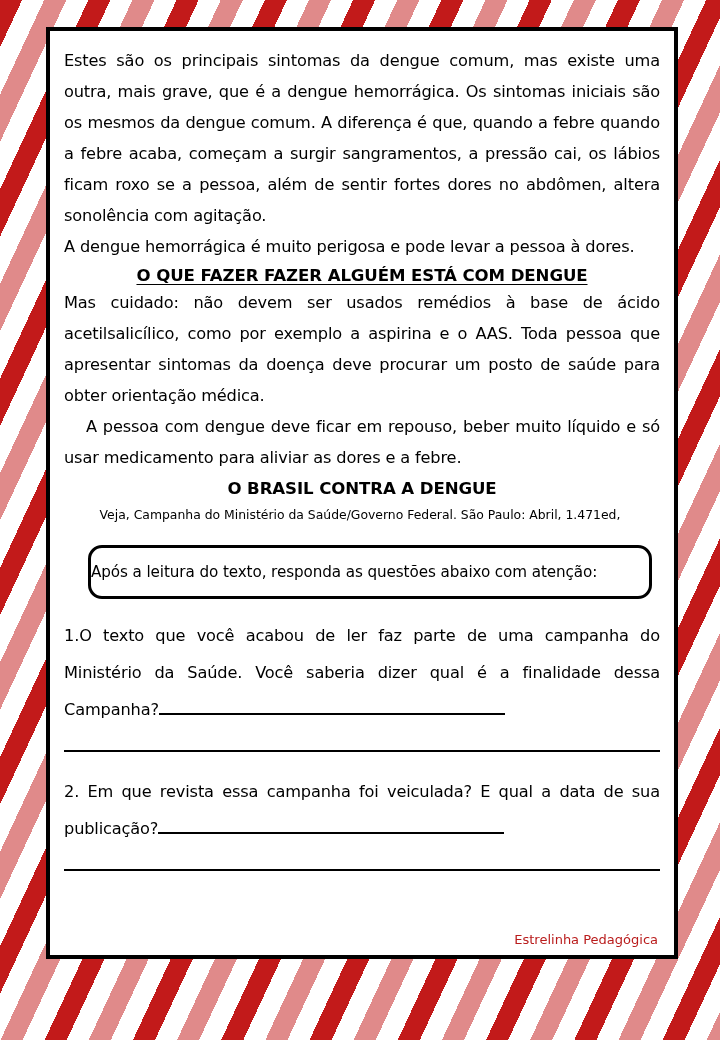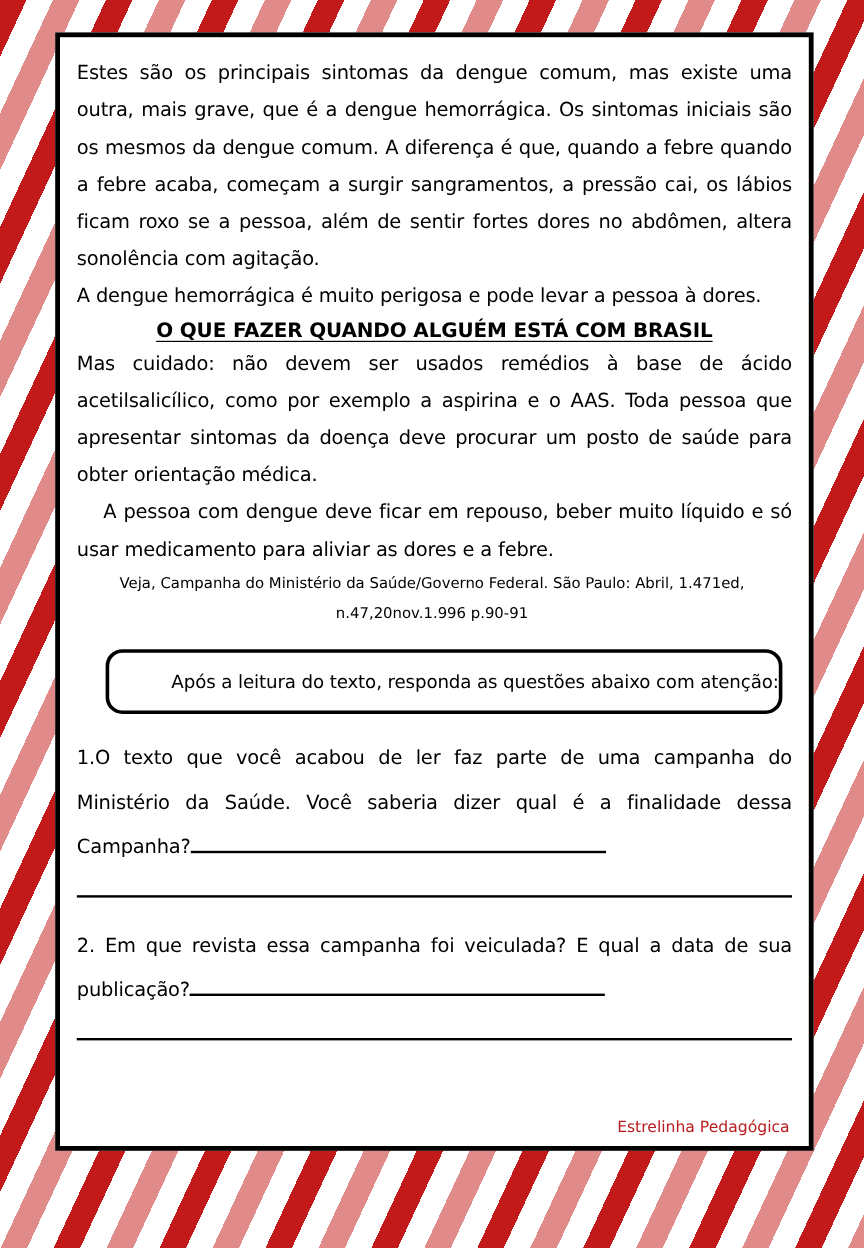--- a/index.html
+++ b/index.html
@@ -122,21 +122,21 @@
   }
 
   
   .instruction-box {
     margin: 18px 8px 18px 24px;
     border: 3.5px solid #000000;
     border-radius: 14px;
     height: 48px;
     display: flex;
     align-items: center;
-    justify-content: flex-end;
+    justify-content: flex-start;
     background: #fff;
   }
   .instruction-text {
     font-family: "DejaVu Sans", sans-serif;
     font-size: 15.2px;
     color: #000;
     letter-spacing: -0.1px;
   }
 
   
@@ -186,29 +186,29 @@
 
 <div id="worksheet">
 
   <div class="frame">
     <div class="frame-inner">
 
       <p class="para">Estes são os principais sintomas da dengue comum, mas existe uma outra, mais grave, que é a dengue hemorrágica. Os sintomas iniciais são os mesmos da dengue comum. A diferença é que, quando a febre quando a febre acaba, começam a surgir sangramentos, a pressão cai, os lábios ficam roxo se a pessoa, além de sentir fortes dores no abdômen, altera sonolência com agitação.</p>
 
       <p class="para">A dengue hemorrágica é muito perigosa e pode levar a pessoa à dores.</p>
 
-      <h2 class="heading-underline">O QUE FAZER QUANDO ALGUÉM ESTÁ COM BRASIL</h2>
+      <h2 class="heading-underline">O QUE FAZER FAZER ALGUÉM ESTÁ COM DENGUE</h2>
 
       <p class="para">Mas cuidado: não devem ser usados remédios à base de ácido acetilsalicílico, como por exemplo a aspirina e o AAS. Toda pessoa que apresentar sintomas da doença deve procurar um posto de saúde para  obter orientação médica.</p>
 
       <p class="para para-indent">A pessoa com dengue deve ficar em repouso, beber muito líquido e só usar medicamento para aliviar as dores e a febre.</p>
 
+      <h2 class="heading-center">O BRASIL CONTRA A DENGUE</h2>
 
       <p class="citation">Veja, Campanha do Ministério da Saúde/Governo Federal. São Paulo: Abril, 1.471ed,</p>
-      <p class="citation">n.47,20nov.1.996 p.90-91</p>
 
       <div class="instruction-box">
         <span class="instruction-text">Após a leitura do texto, responda as questões abaixo com atenção:</span>
       </div>
 
       <p class="question" style="text-align: justify;">1.O texto que você acabou de ler faz parte de uma campanha do Ministério da Saúde. Você saberia dizer qual é a finalidade dessa Campanha?<span class="inline-rule" style="width: 58%;"></span></p>
       <div class="rule-row">
         <hr class="answer-rule">
       </div>
 

